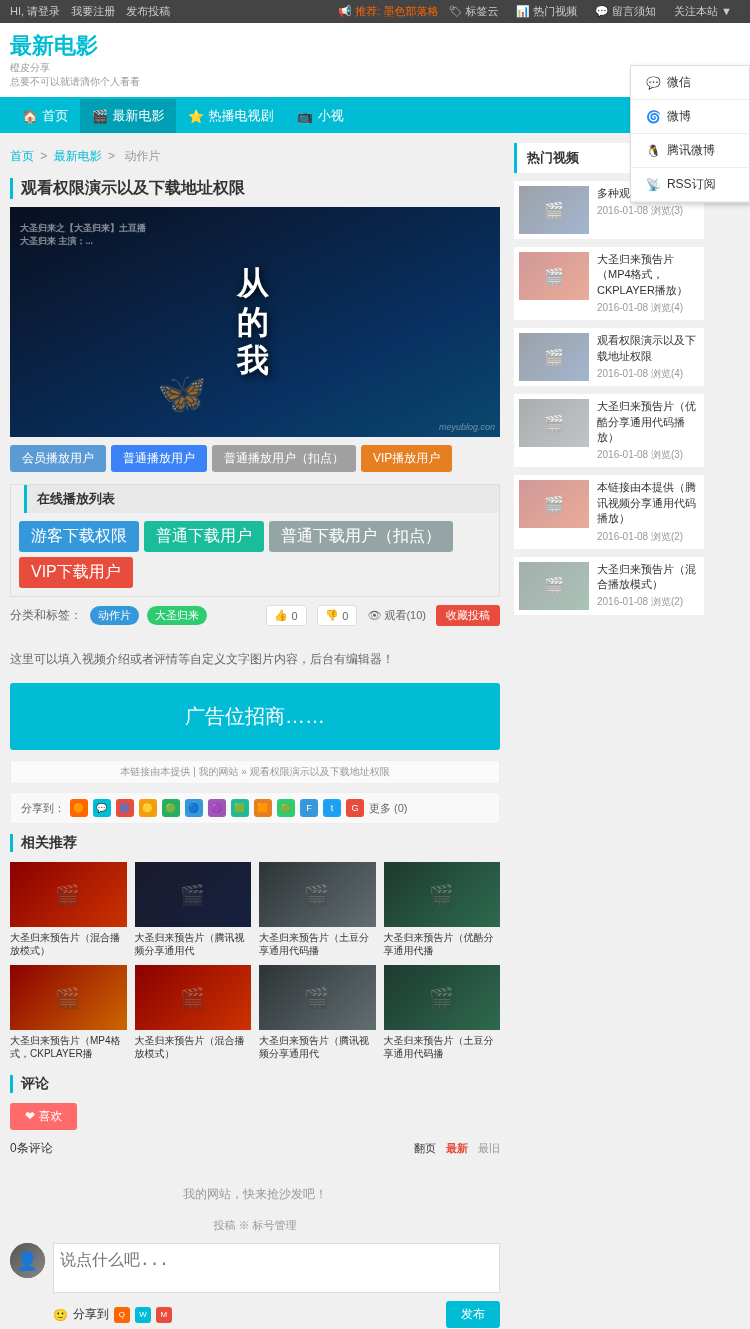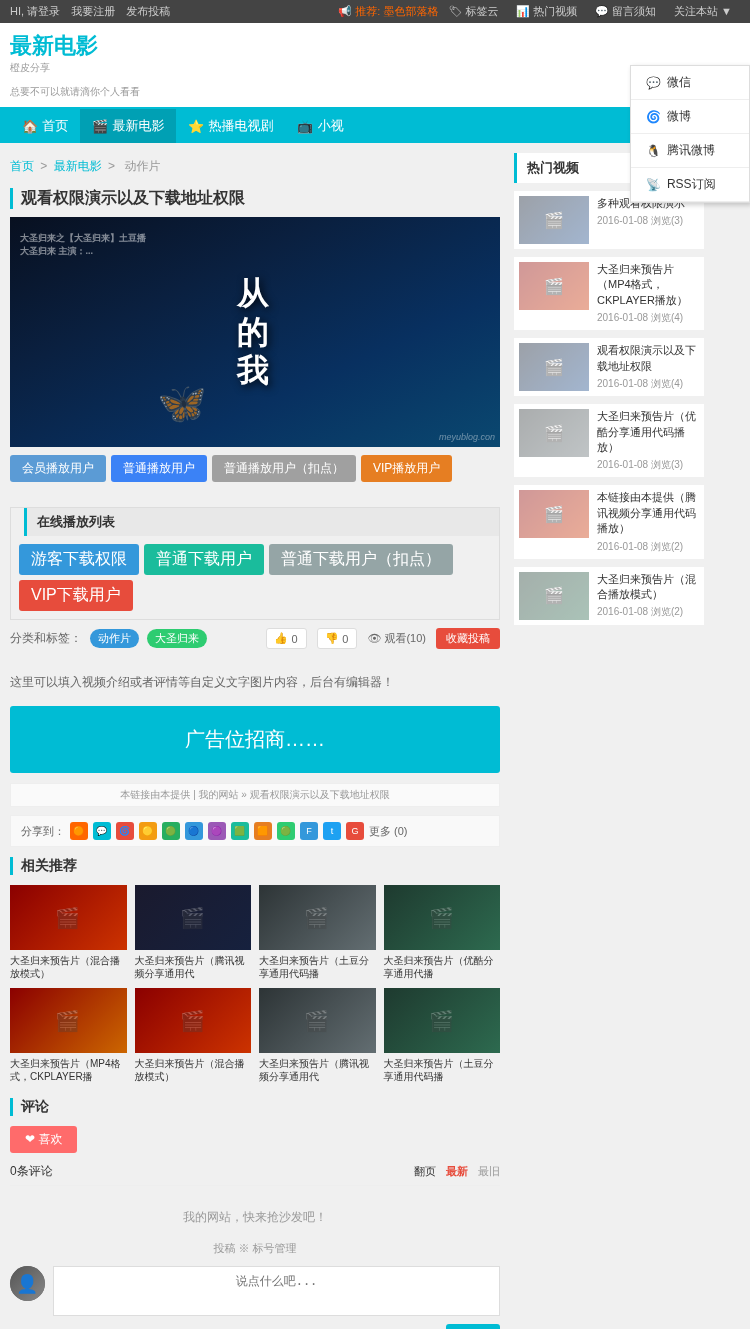--- a/index.html
+++ b/index.html
@@ -9,21 +9,21 @@
     .top-bar { background: #444; color: #ccc; font-size: 11px; padding: 4px 10px; display: flex; justify-content: space-between; align-items: center; }
     .top-bar a { color: #ccc; text-decoration: none; margin-right: 8px; }
     .top-bar .right-links { display: flex; align-items: center; gap: 10px; }
     .top-bar .recommend { color: #f60; }
     
     
     .header { background: #fff; padding: 8px 10px; display: flex; align-items: center; justify-content: space-between; border-bottom: 2px solid #00bcd4; position: relative; }
     .logo { display: flex; flex-direction: column; }
     .logo .site-name { font-size: 22px; font-weight: bold; color: #00bcd4; }
     .logo .site-sub { font-size: 10px; color: #999; }
-    .logo .site-desc { font-size: 10px; color: #999; margin-top: 10px; }
+    .logo .site-desc { font-size: 10px; color: #999; }
     
     
     .nav { background: #00bcd4; display: flex; align-items: center; padding: 0 10px; }
     .nav a { color: #fff; text-decoration: none; padding: 8px 12px; font-size: 13px; display: flex; align-items: center; gap: 4px; }
     .nav a.active { background: rgba(0,0,0,0.15); }
     
     
     .dropdown-menu { position: absolute; top: 42px; right: 0; background: #fff; border: 1px solid #ddd; z-index: 100; width: 120px; box-shadow: 2px 2px 5px rgba(0,0,0,0.2); }
     .dropdown-menu .menu-item { padding: 8px 15px; border-bottom: 1px solid #eee; cursor: pointer; display: flex; align-items: center; gap: 6px; font-size: 12px; color: #333; }
     
@@ -38,21 +38,21 @@
     .breadcrumb span { color: #999; margin: 0 3px; }
     
     
     .video-title { font-size: 16px; font-weight: bold; color: #333; margin-bottom: 8px; border-left: 3px solid #00bcd4; padding-left: 8px; }
     .video-player { width: 100%; background: #000; position: relative; margin-bottom: 8px; }
     
     
     .movie-overlay { width: 100%; height: 230px; background: linear-gradient(to bottom right, #081020, #0a2040, #083060, #0a4870); display: flex; align-items: center; justify-content: center; position: relative; overflow: hidden; }
     
     
-    .play-btns { display: flex; gap: 5px; margin-bottom: 25px; flex-wrap: wrap; }
+    .play-btns { display: flex; gap: 5px; margin-bottom: 12px; flex-wrap: wrap; }
     .play-btn { padding: 5px 12px; border: none; cursor: pointer; font-size: 12px; border-radius: 3px; color: #fff; }
     .btn-blue { background: #5b9bd5; }
     .btn-gray { background: #3b82f6; }
     .btn-gray2 { background: #a0a0a0; }
     .btn-orange { background: #e67e22; }
     
     
     .playlist-section { border: 1px solid #ddd; margin-bottom: 8px; }
     .playlist-title { background: #e8e8e8; padding: 5px 10px; font-size: 13px; font-weight: bold; border-left: 3px solid #00bcd4; margin-left: 13px; }
     .playlist-btns { display: flex; gap: 5px; padding: 8px; flex-wrap: wrap; }
@@ -109,21 +109,21 @@
     .comment-sort { display: flex; gap: 10px; font-size: 11px; }
     .sort-link { color: #999; cursor: pointer; text-decoration: none; }
     .sort-link.active { color: #e74c3c; font-weight: bold; }
     .no-comment { text-align: center; color: #999; font-size: 12px; padding: 15px; }
     .login-links { text-align: center; font-size: 11px; color: #999; }
     
     
     .comment-form { display: flex; gap: 8px; margin-top: 10px; }
     .comment-avatar { width: 35px; height: 35px; border-radius: 50%; background: #666; overflow: hidden; }
     .comment-input-area { flex: 1; }
-    .comment-input { width: 100%; border: 1px solid #ddd; padding: 6px; font-size: 12px; resize: none; height: 50px; text-align: center; }
+    .comment-input { width: 100%; border: 1px solid #ddd; padding: 6px; font-size: 16px; resize: none; height: 50px; }
     .comment-form-footer { display: flex; justify-content: space-between; align-items: center; margin-top: 5px; }
     .comment-share-icons { display: flex; gap: 5px; align-items: center; }
     .submit-btn { background: #00bcd4; color: #fff; border: none; padding: 5px 15px; cursor: pointer; border-radius: 3px; font-size: 12px; }
     .online-info { text-align: center; font-size: 10px; color: #999; padding: 5px; }
     
     
     .sidebar-section-title { background: #fff; border-left: 3px solid #00bcd4; padding: 6px 10px; font-size: 13px; font-weight: bold; margin-bottom: 8px; }
     .sidebar-video-item { display: flex; gap: 8px; margin-bottom: 8px; background: #fff; padding: 5px; cursor: pointer; }
     .sidebar-thumb { width: 70px; height: 48px; flex-shrink: 0; overflow: hidden; }
     .sidebar-thumb-inner { width: 100%; height: 100%; }

